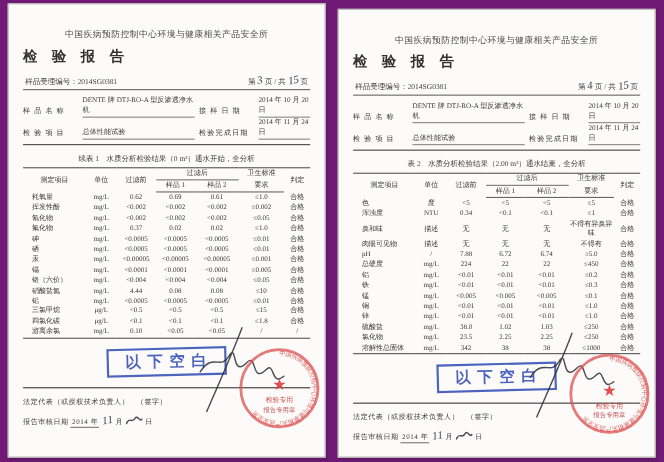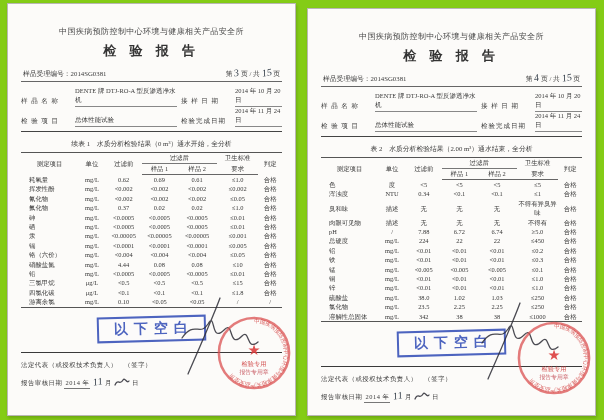--- a/index.html
+++ b/index.html
@@ -1,24 +1,24 @@
 <!DOCTYPE html>
 <html><head>
 <meta charset="utf-8">
 <style>
   html,body{margin:0;padding:0;}
   body{font-family:"Liberation Serif","DejaVu Serif",serif;}
-  .canvas{position:relative;width:604px;height:420px;background:#84cc16;overflow:hidden;}
+  .canvas{position:relative;width:604px;height:420px;background:#701a75;overflow:hidden;}
   .page{position:absolute;width:289px;background:#fcfbf9;border:1px solid #b9b7b4;
         box-shadow:1px 2px 3px rgba(0,0,0,.18);box-sizing:border-box;
         padding:22px 13px 0 13px;color:#3b3b3b;}
   #page0{left:7px;top:3px;height:413px;}
   #page1{left:307px;top:8px;height:408px;}
   .inst{text-align:center;font-size:8px;letter-spacing:.4px;color:#4a4a4a;white-space:nowrap;}
-  .rep-title{text-align:center;font-size:13px;font-weight:bold;letter-spacing:5px;color:#333;margin-top:5px;}
+  .rep-title{text-align:left;font-size:13px;font-weight:bold;letter-spacing:5px;color:#333;margin-top:5px;}
   .regline{display:flex;justify-content:space-between;align-items:flex-end;margin-top:9px;
            border-bottom:1px solid #666;padding:0 2px 2px 2px;font-size:6.8px;}
   .pageno{white-space:nowrap;}
   .hand{font-style:italic;font-size:10px;color:#38424d;display:inline-block;transform:rotate(-10deg);line-height:6px;}
   .info{display:grid;grid-template-columns:50px 102px 50px auto;column-gap:4px;
         font-size:6.5px;margin-top:5px;align-items:end;}
   .ilabel{letter-spacing:1px;white-space:nowrap;padding-bottom:1px;}
   .ival{border-bottom:1px solid #888;padding-bottom:1px;min-height:7px;}
   .thickrule{border-top:1.6px solid #444;margin-top:4px;}
   .tbl-title{text-align:center;font-size:6.8px;margin:7px 0 3px 0;color:#3b3b3b;}

